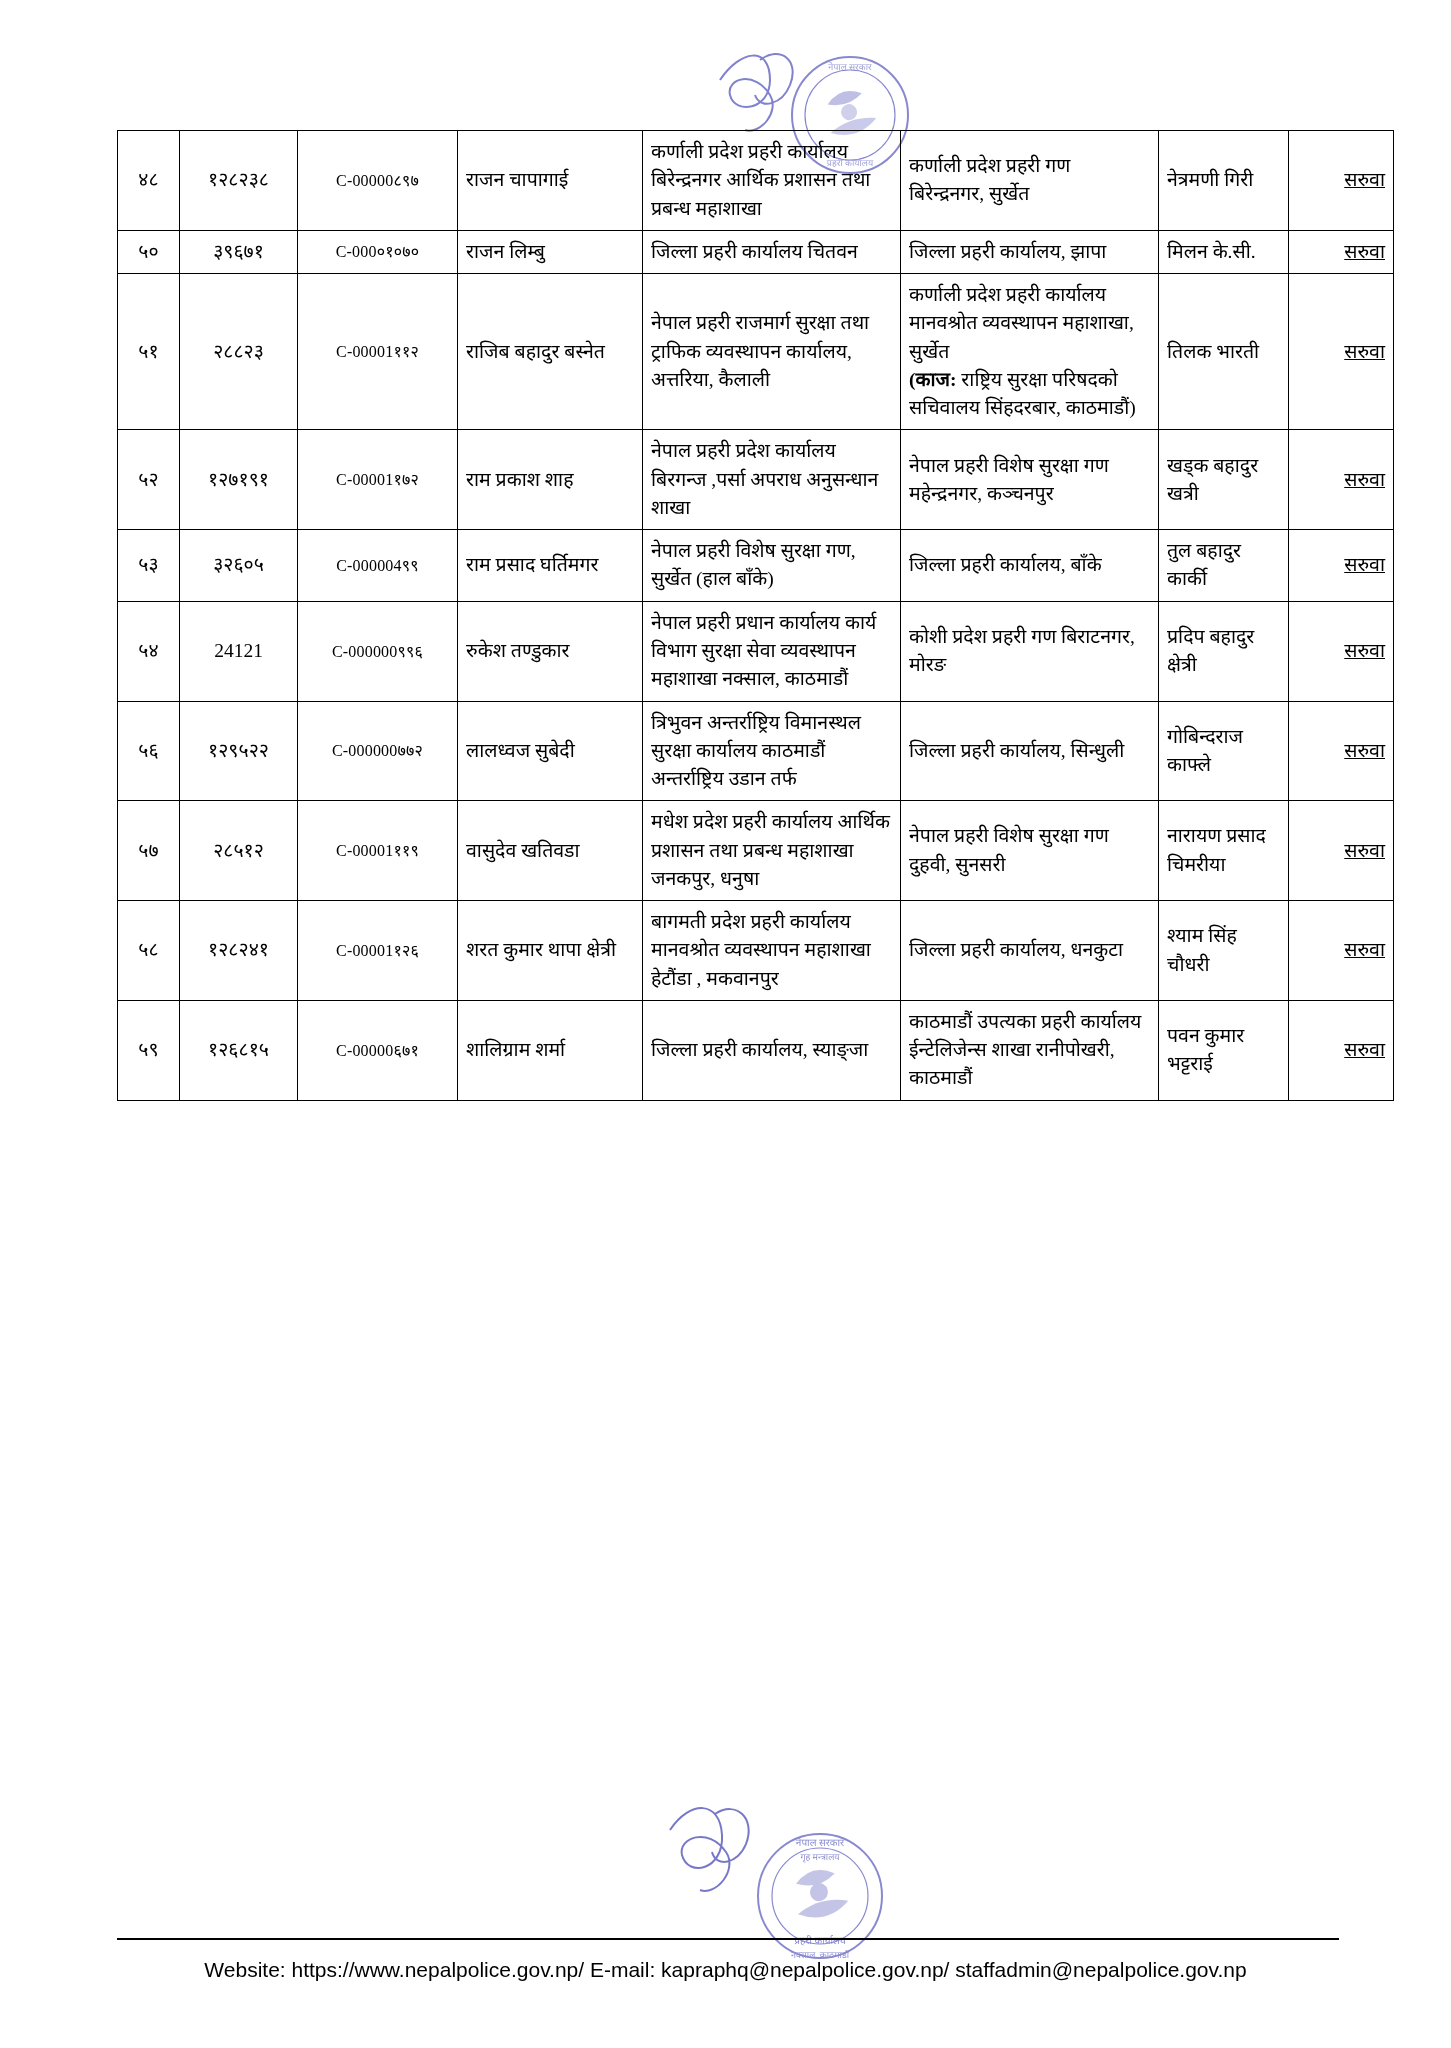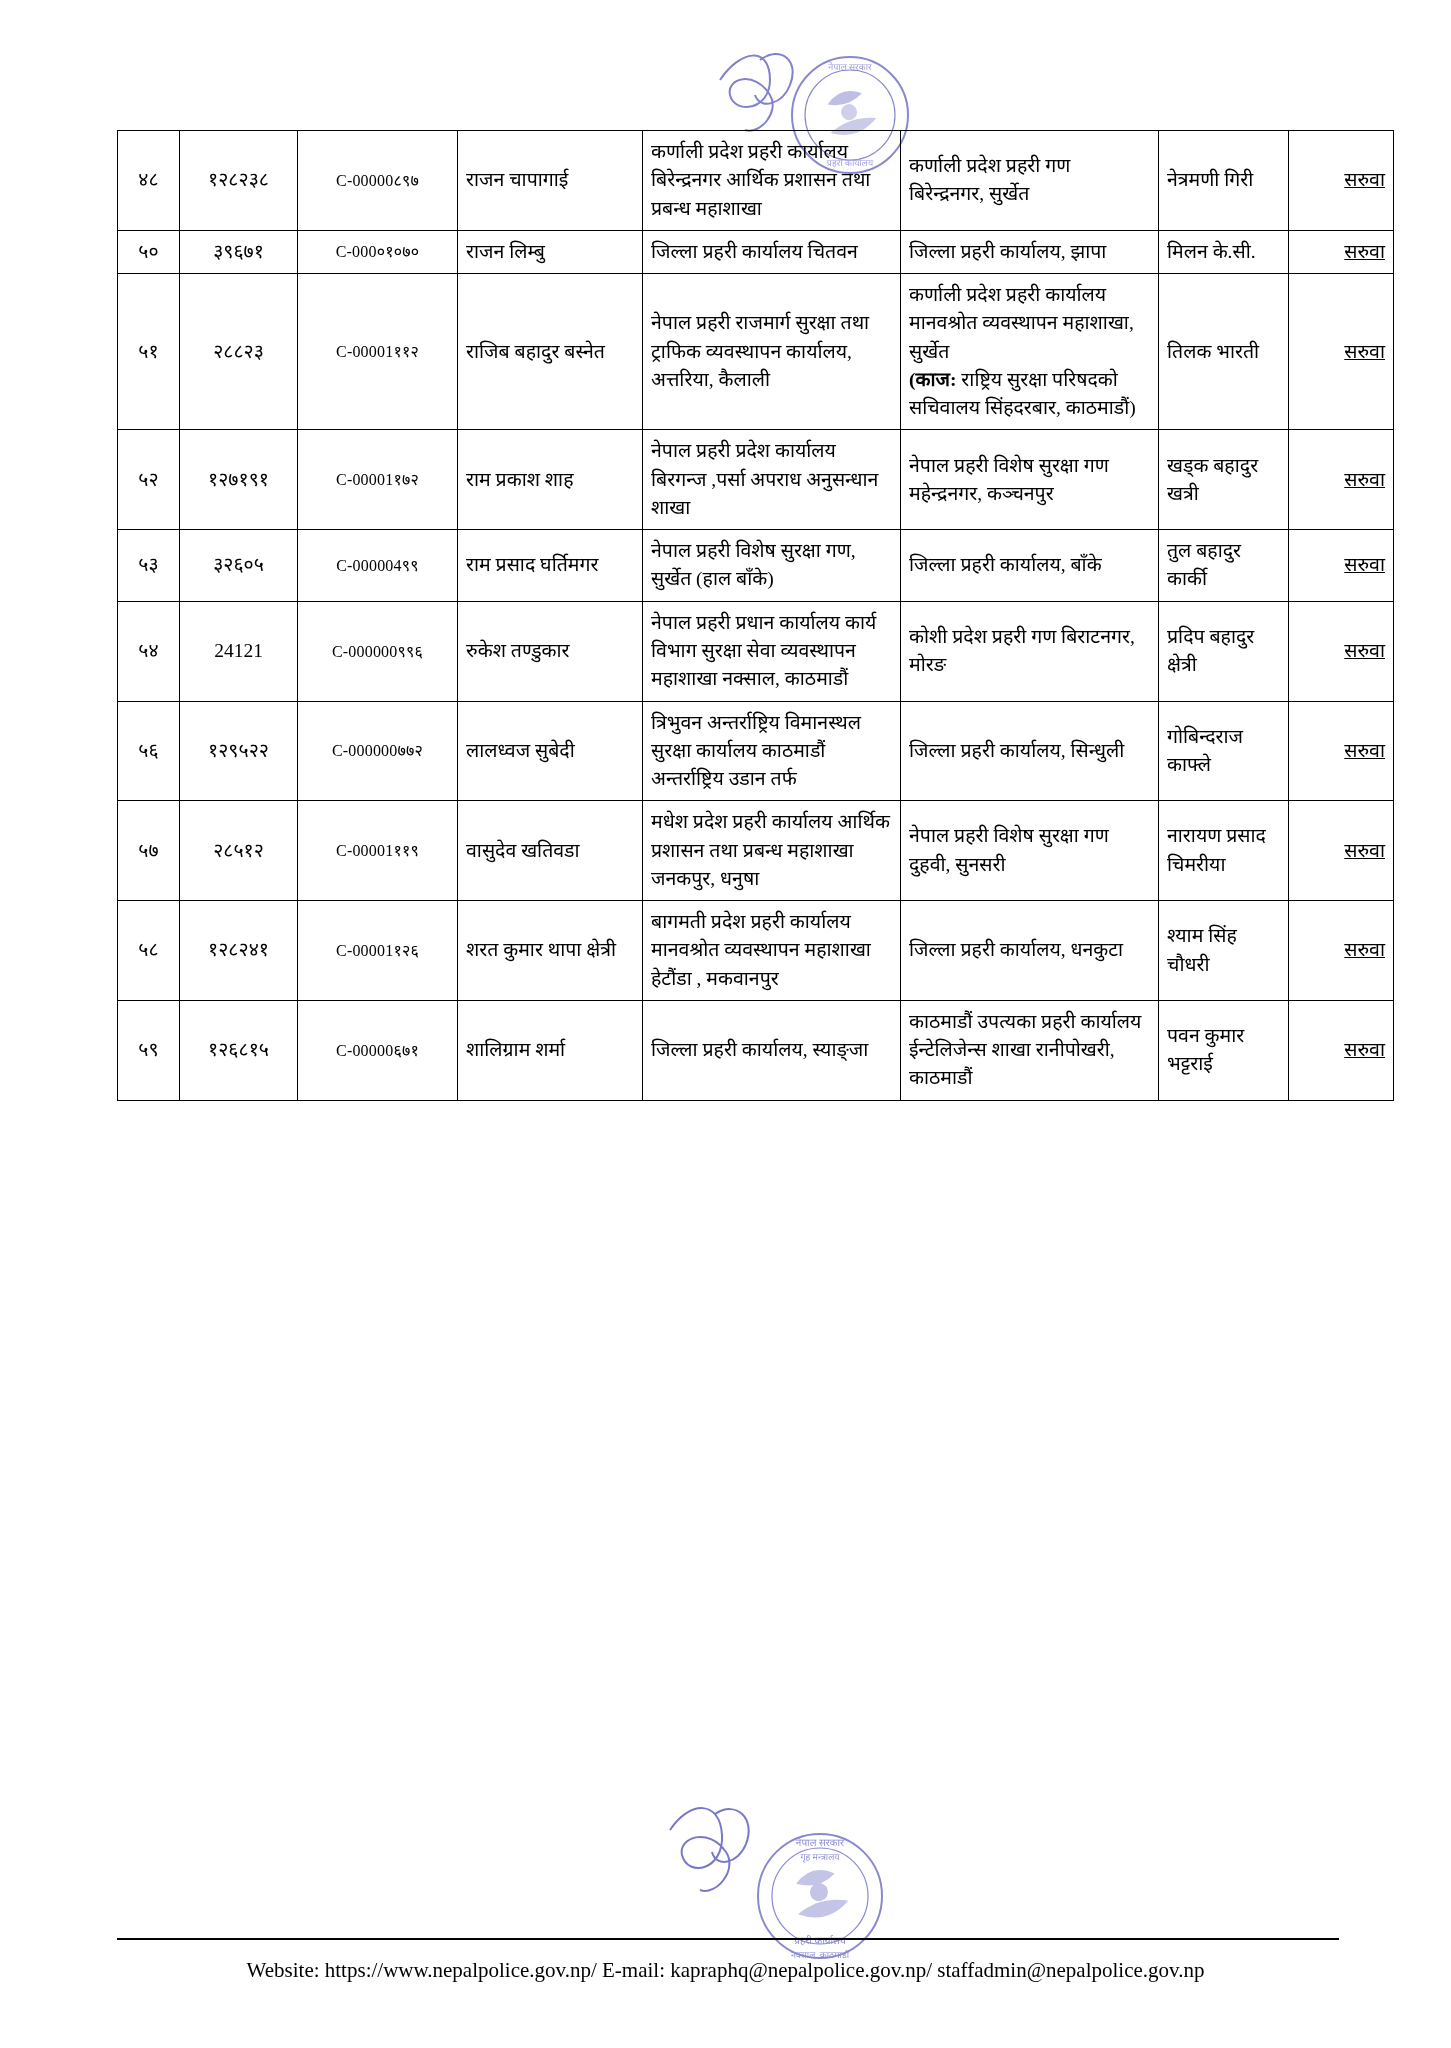--- a/index.html
+++ b/index.html
@@ -100,21 +100,21 @@
     height: 1.5px;
     background: #000000;
   }
   .footer-text {
     position: absolute;
     left: 0;
     top: 1958px;
     width: 1451px;
     text-align: center;
     font-size: 21px;
-    font-family: Liberation Serif, serif;
+    font-family: Liberation Sans, sans-serif;
   }
 </style>
 </head>
 <body>
 
 <div class="page">
 
   <div class="stamp stamp-top">
     <svg viewBox="0 0 240 160" width="240" height="160" xmlns="http://www.w3.org/2000/svg">
       <g fill="none" stroke="#3a3ab0" stroke-width="2" opacity="0.75">

